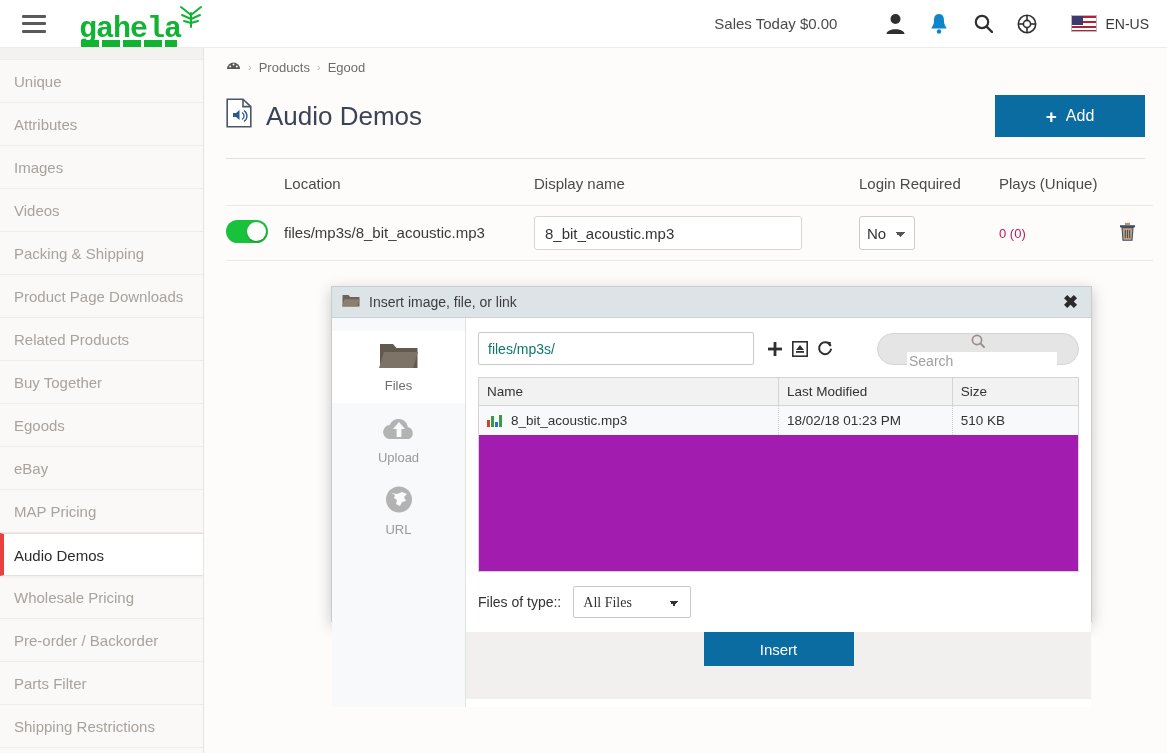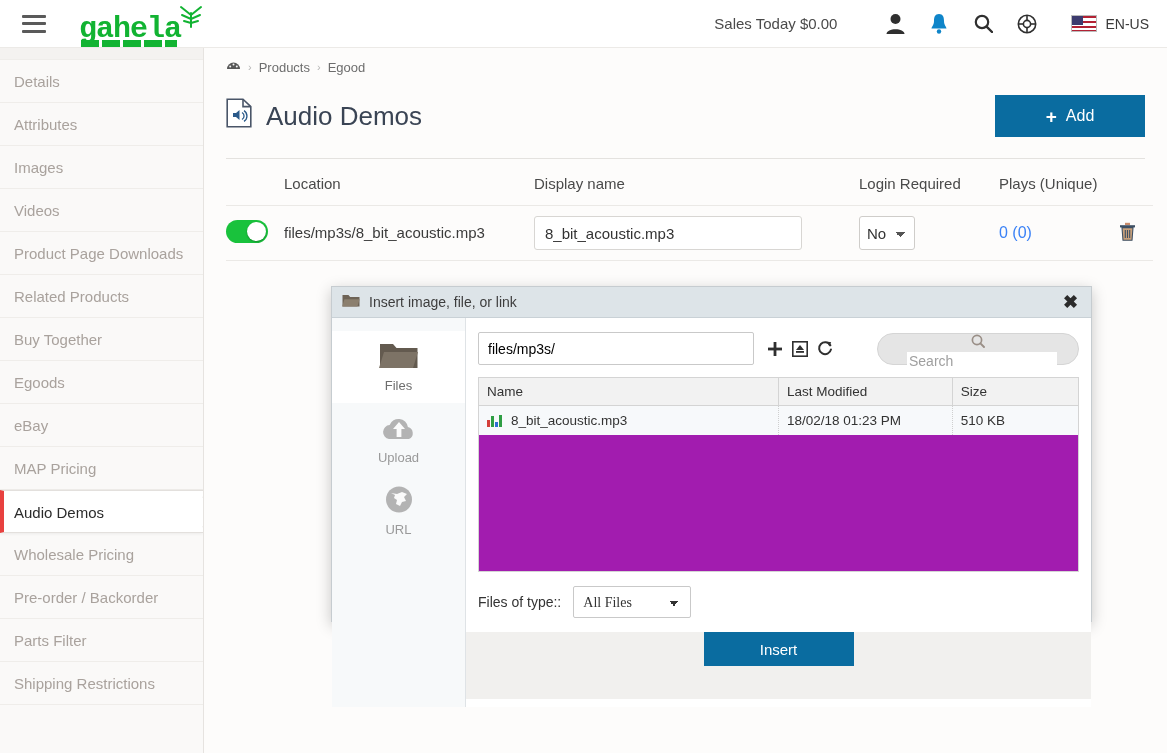--- a/index.html
+++ b/index.html
@@ -180,21 +180,21 @@
     font-family: "Liberation Sans", sans-serif;
     appearance: none; -webkit-appearance: none;
     background-image:
       linear-gradient(45deg, transparent 50%, #555 50%),
       linear-gradient(135deg, #555 50%, transparent 50%);
     background-position: calc(100% - 14px) 15px, calc(100% - 9px) 15px;
     background-size: 5px 5px, 5px 5px;
     background-repeat: no-repeat;
     cursor: pointer;
   }
-  .plays { font-size: 16px; color: #3b82f6; }
+  .plays { font-size: 13px; color: #be185d; }
   .trash { cursor: pointer; }
 
   
   .modal {
     position: absolute; left: 331px; top: 286px;
     width: 761px; height: 336px;
     background: #f6f8f9;
     border: 1px solid #c6ccd0;
     box-shadow: 0 4px 14px rgba(0,0,0,.22);
     z-index: 40;
@@ -223,21 +223,21 @@
   }
   .ml-item.active { background: #ffffff; }
   .ml-label { font-size: 13px; color: #9a9a9a; margin-top: 3px; }
   .ml-item.active .ml-label { color: #6e6e6e; }
 
   .modal-right { flex: 1; background: #ffffff; padding: 14px 12px 0 12px; position: relative; }
   .path-row { display: flex; align-items: center; }
   .path-input {
     width: 276px; height: 33px;
     border: 1px solid #c9c9c9; border-radius: 2px;
-    padding: 0 9px; font-size: 14px; color: #000000;
+    padding: 0 9px; font-size: 14px; color: #0f766e;
     font-family: "Liberation Sans", sans-serif;
   }
   .path-tools { display: flex; align-items: center; gap: 9px; margin-left: 13px; }
   .ptool { cursor: pointer; display: flex; align-items: center; justify-content: center; }
   .search-wrap {
     margin-left: auto; width: 202px; height: 32px;
     border: 1px solid #d5d5d5; border-radius: 16px;
     display: flex; align-items: center; padding: 0 12px;
     background: #e5e5e5;
     flex-direction: column;
@@ -372,24 +372,25 @@
           <span class="canton"></span>
       </span>
       <span class="lang-label">EN-US</span>
     </div>
   </div>
 </div>
 
 <div class="sidebar">
   <div class="side-spacer"></div>
   <div id="sidebar-list">
-      <div class="side-item"><span>Details</span></div>
+      <div class="side-item"><span>Unique</span></div>
       <div class="side-item"><span>Attributes</span></div>
       <div class="side-item"><span>Images</span></div>
       <div class="side-item"><span>Videos</span></div>
+      <div class="side-item"><span>Packing &amp; Shipping</span></div>
       <div class="side-item"><span>Product Page Downloads</span></div>
       <div class="side-item"><span>Related Products</span></div>
       <div class="side-item"><span>Buy Together</span></div>
       <div class="side-item"><span>Egoods</span></div>
       <div class="side-item"><span>eBay</span></div>
       <div class="side-item"><span>MAP Pricing</span></div>
       <div class="side-item active"><span>Audio Demos</span></div>
       <div class="side-item"><span>Wholesale Pricing</span></div>
       <div class="side-item"><span>Pre-order / Backorder</span></div>
       <div class="side-item"><span>Parts Filter</span></div>

